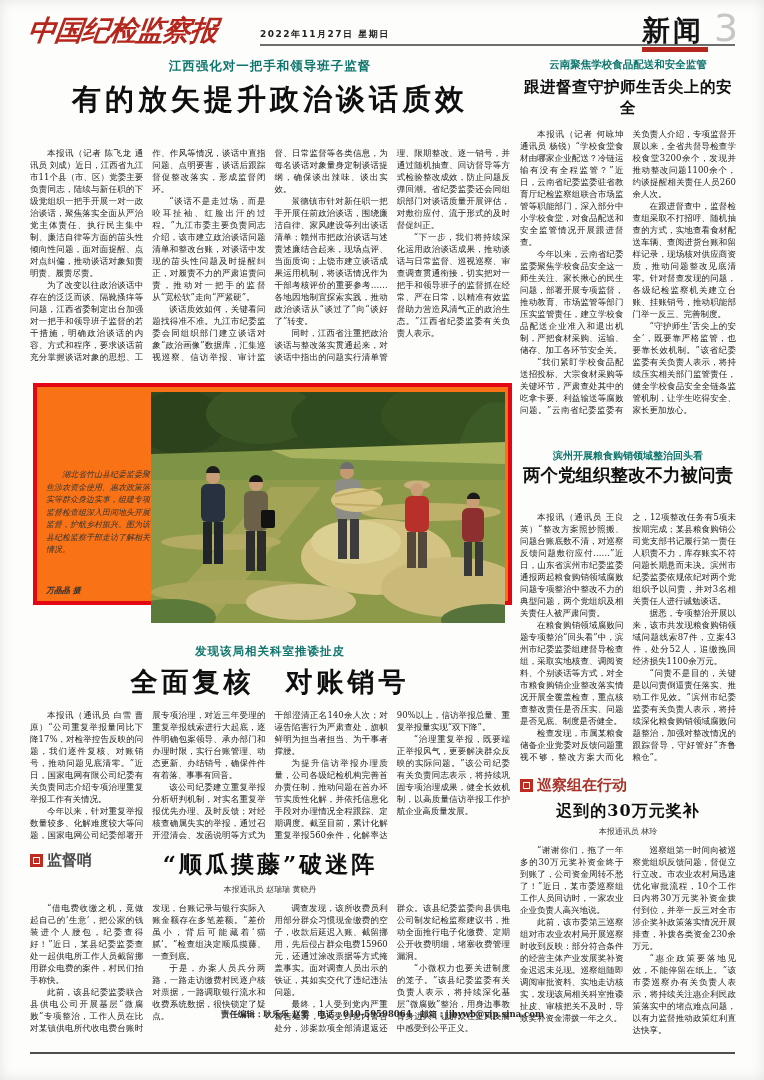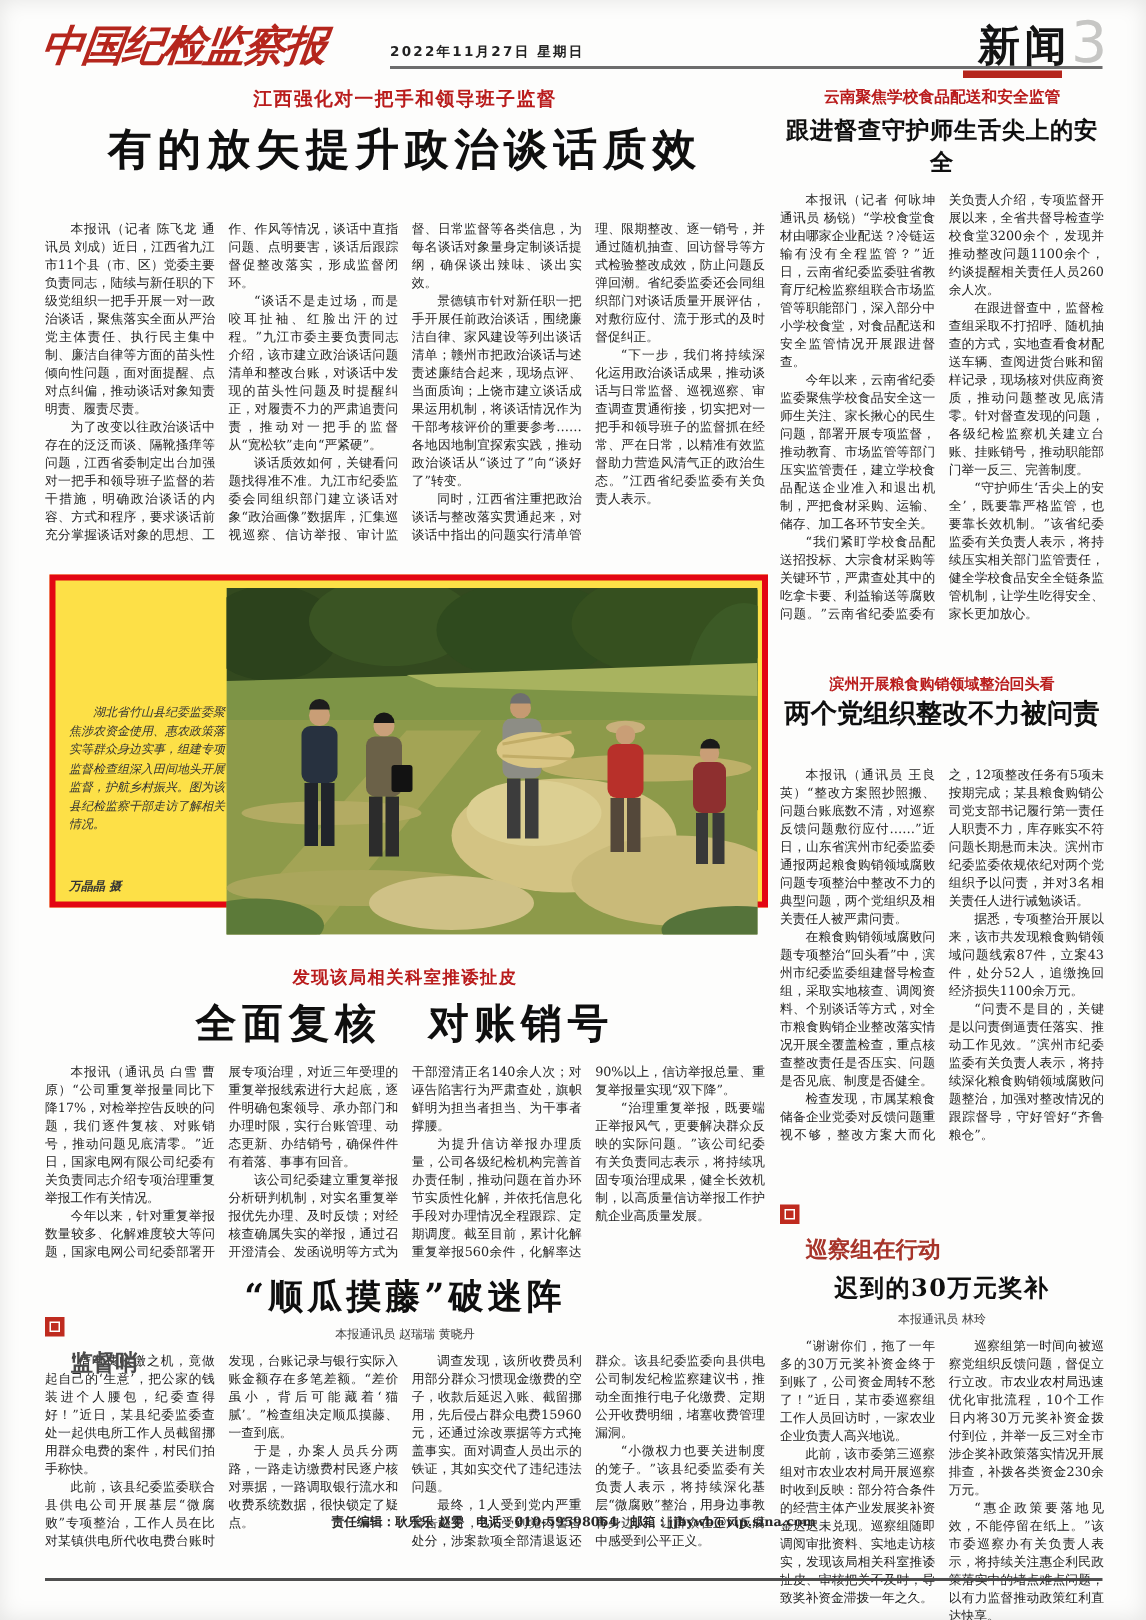--- a/index.html
+++ b/index.html
@@ -6,26 +6,26 @@
   .page{position:relative;width:764px;height:1080px;background:#fdfdfc;margin:0 auto;
         overflow:hidden;font-family:"DejaVu Serif",serif;color:#1c1c1c;
         box-shadow:inset 0 0 14px rgba(0,0,0,.10);}
   
   .masthead{position:absolute;left:28px;top:12px;font-size:28px;font-weight:bold;
             font-style:italic;color:#b5261d;transform:skewX(-7deg);letter-spacing:-1px;}
   .date{position:absolute;left:260px;top:28px;font-size:9px;font-weight:bold;color:#222;
         letter-spacing:1.5px;font-family:"DejaVu Sans",sans-serif;}
   .header-rule{position:absolute;left:260px;top:44px;width:475px;height:2px;background:#6d6d6d;}
   .section-title{position:absolute;left:642px;top:12px;font-size:28px;font-weight:bold;
-                 letter-spacing:3px;color:#141414;margin-left:10px;}
+                 letter-spacing:3px;color:#141414;}
   .section-underline{position:absolute;left:642px;top:47px;width:66px;height:5px;background:#b5261d;}
   .page-number{position:absolute;left:714px;top:6px;font-size:38px;color:#c6c6c4;
                font-family:"DejaVu Sans",sans-serif;}
   
-  .kicker{text-align:center;font-weight:bold;color:#b91c1c;}
+  .kicker{text-align:center;font-weight:bold;color:#0f766e;}
   .headline{text-align:center;font-weight:bold;color:#0f0f0f;}
   .byline{text-align:center;font-size:8px;color:#3c3c3c;margin-top:4px;}
   .cols{font-size:8.5px;line-height:12px;text-align:justify;color:#242424;overflow:hidden;
         column-gap:9px;}
   .cols p{margin:0;text-indent:2em;}
   
   .a-talks{position:absolute;left:30px;top:58px;width:480px;}
   .a-talks .kicker{font-size:12.5px;letter-spacing:1px;}
   .a-talks .headline{font-size:29px;letter-spacing:4px;margin-top:5px;}
   .a-talks .cols{margin-top:27px;height:254px;column-count:4;}
@@ -45,26 +45,26 @@
   .a-melon .headline{font-size:23px;letter-spacing:3px;margin-top:2px;}
   .a-melon .cols{margin-top:7px;height:140px;column-count:4;}
   .a-subsidy{position:absolute;left:520px;top:776px;width:216px;}
   .a-subsidy .headline{font-size:16px;letter-spacing:1px;margin-top:6px;}
   .a-subsidy .cols{margin-top:7px;height:196px;column-count:2;}
   
   .label-row{display:flex;align-items:center;gap:4px;}
   .melon-label{position:absolute;left:0;top:4px;}
   .seal{width:13px;height:13px;background:#bf2b1f;position:relative;flex:0 0 auto;}
   .seal::after{content:"";position:absolute;left:3px;top:3px;right:3px;bottom:3px;border:1px solid #fff;}
-  .label-text{font-size:15px;font-weight:bold;margin-top:48px;}
+  .label-text{font-size:15px;font-weight:bold;}
   .label-gray{color:#4a4a4a;}
   .label-red{color:#a7342a;}
   
   .photo-box{position:absolute;left:33px;top:383px;width:479px;height:222px;
-             border:4px solid #e30613;box-sizing:border-box;background:#fde047;}
+             border:4px solid #e30613;box-sizing:border-box;background:#f97316;}
   .photo-caption{position:absolute;left:9px;top:82px;width:104px;font-size:8px;line-height:12.5px;
                  font-style:italic;color:#343434;text-align:justify;text-indent:2em;}
   .photo-credit{position:absolute;left:9px;top:198px;width:104px;font-size:8px;font-weight:bold;
                 font-style:italic;color:#343434;}
   .photo-svg{position:absolute;left:114px;top:5px;width:354px;height:231px;}
   
   .footer-rule{position:absolute;left:30px;top:1052px;width:705px;height:2px;background:#4f4f4f;}
   .footer-text{position:absolute;left:30px;top:1009px;width:705px;text-align:center;
                font-size:8.5px;font-weight:bold;color:#2a2a2a;}
 </style>

